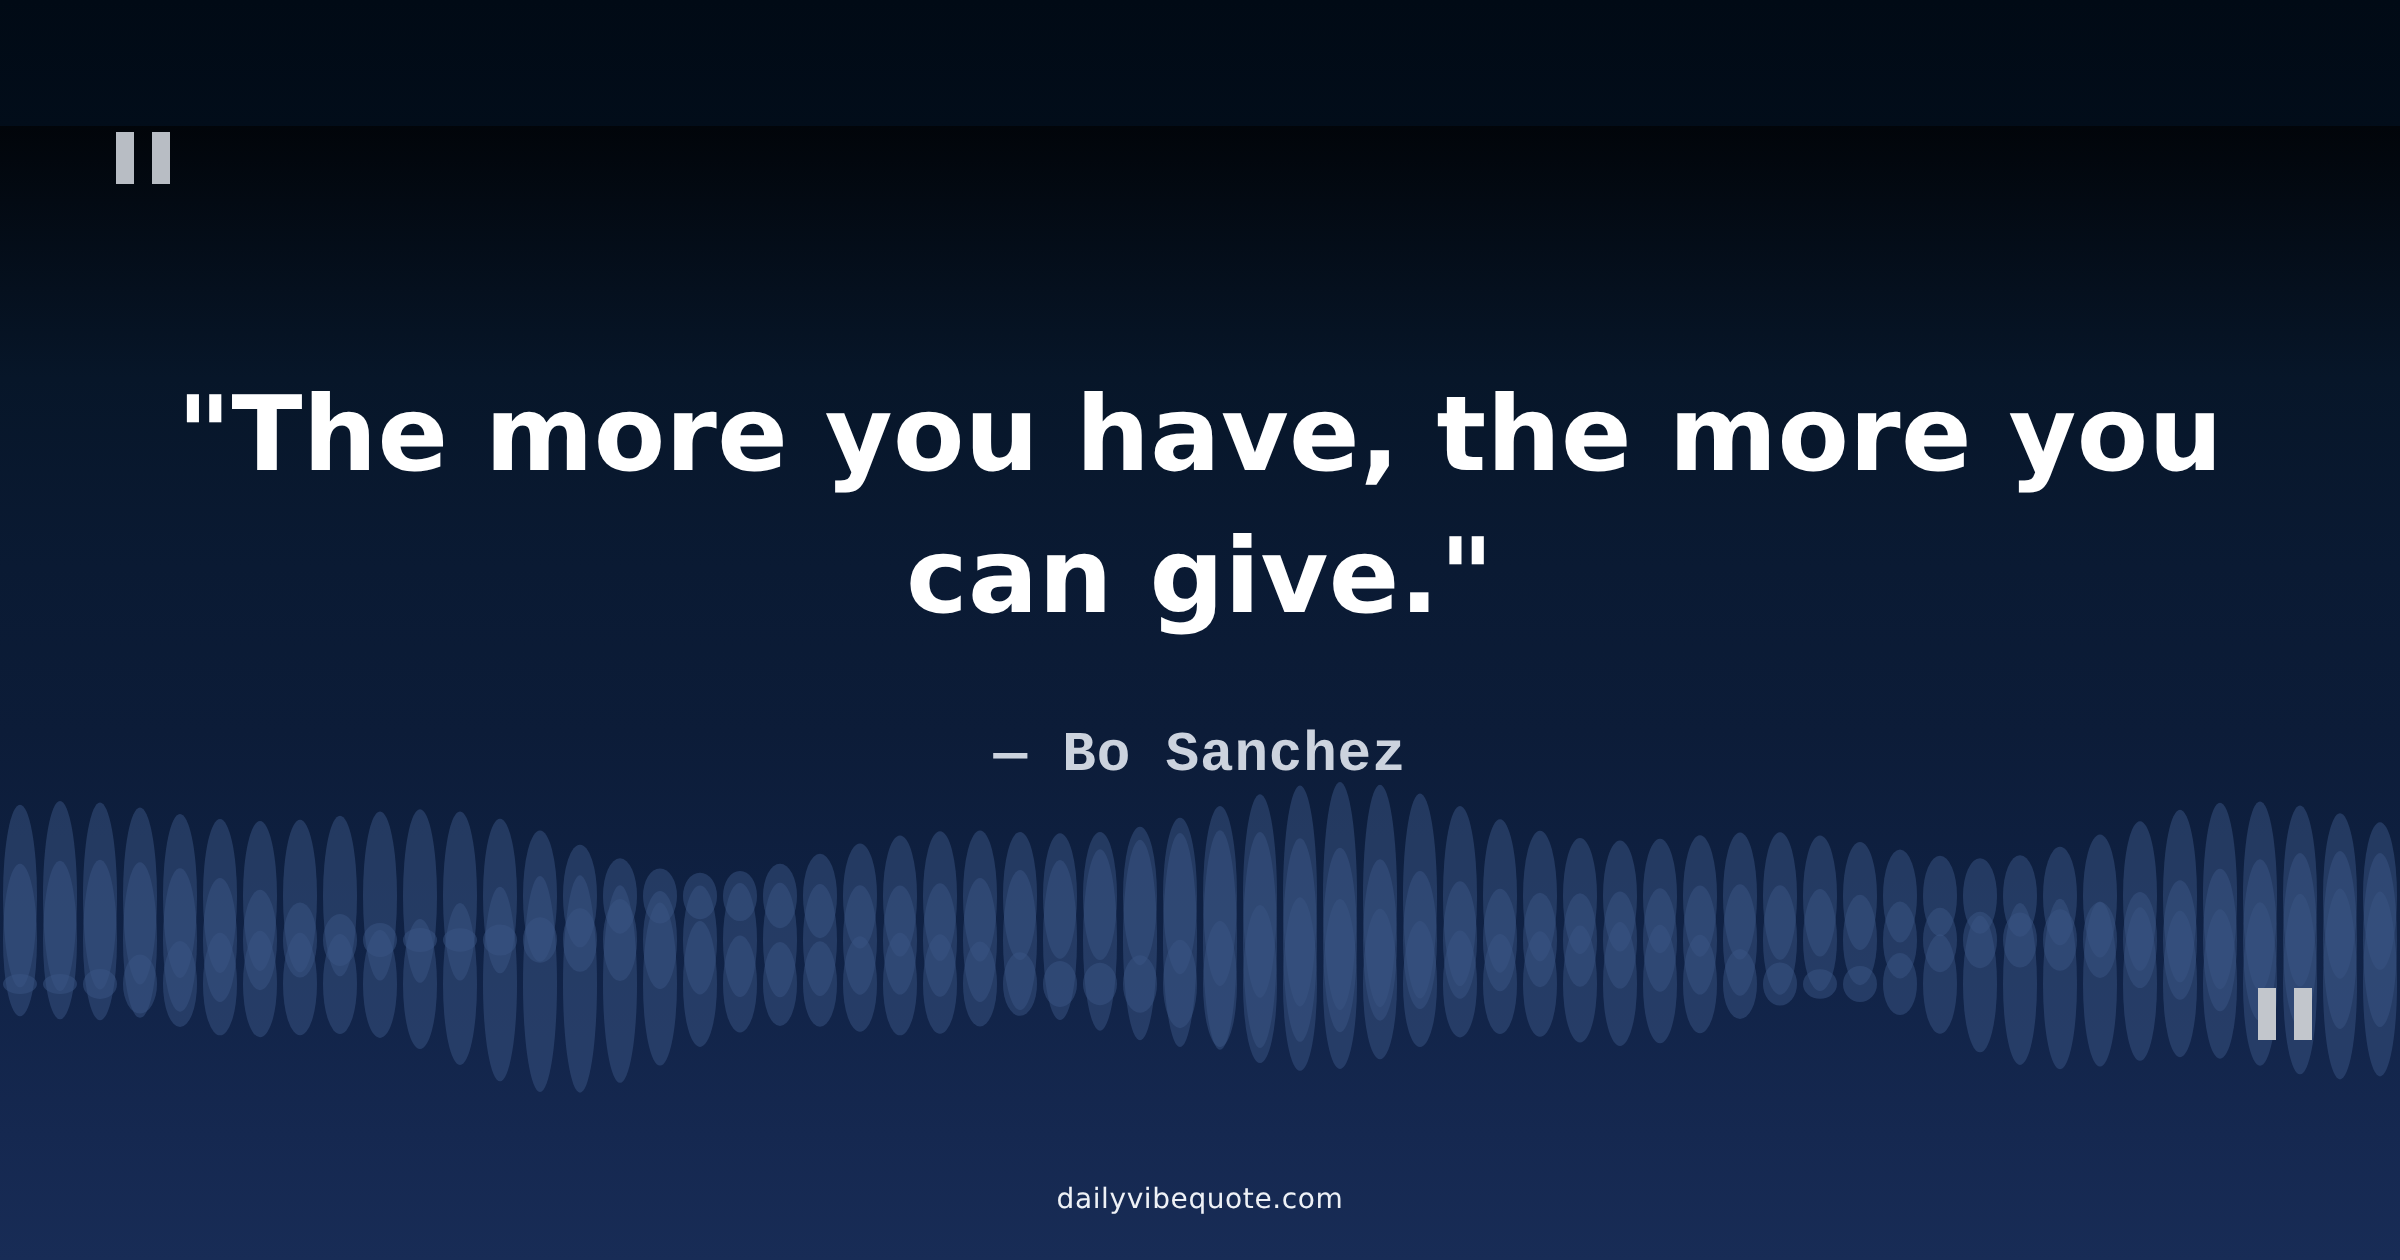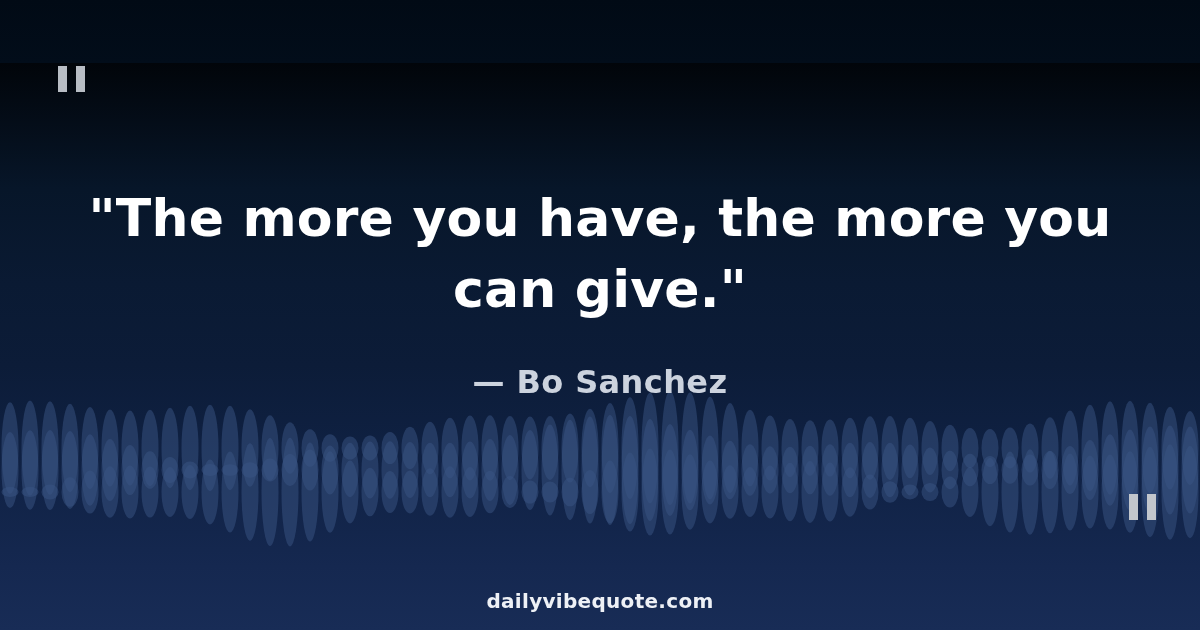--- a/index.html
+++ b/index.html
@@ -70,37 +70,38 @@
     font-weight: bold;
     line-height: 1.36;
     color: #ffffff;
     letter-spacing: 0.2px;
   }
   #attribution {
     position: absolute;
     left: 50%;
     top: 363px;
     transform: translateX(-50%);
-    font-size: 32px;
+    font-size: 28px;
     font-weight: bold;
     color: #ccd3de;
     letter-spacing: 0.4px;
     white-space: nowrap;
+    font-family: Liberation Mono, monospace;
   }
   
   #footer {
     position: absolute;
     left: 0;
     top: 589px;
     width: 1200px;
     text-align: center;
   }
   #site-url {
-    font-size: 20px;
-    font-weight: bold;
+    font-size: 14px;
+    font-weight: normal;
     color: #eef1f6;
     letter-spacing: 0.3px;
   }
 </style>
 </head>
 <body>
 
 <div id="stage">
 
   <svg id="wave-layer" viewBox="0 0 1200 630" width="1200" height="630" xmlns="http://www.w3.org/2000/svg" aria-hidden="true">

